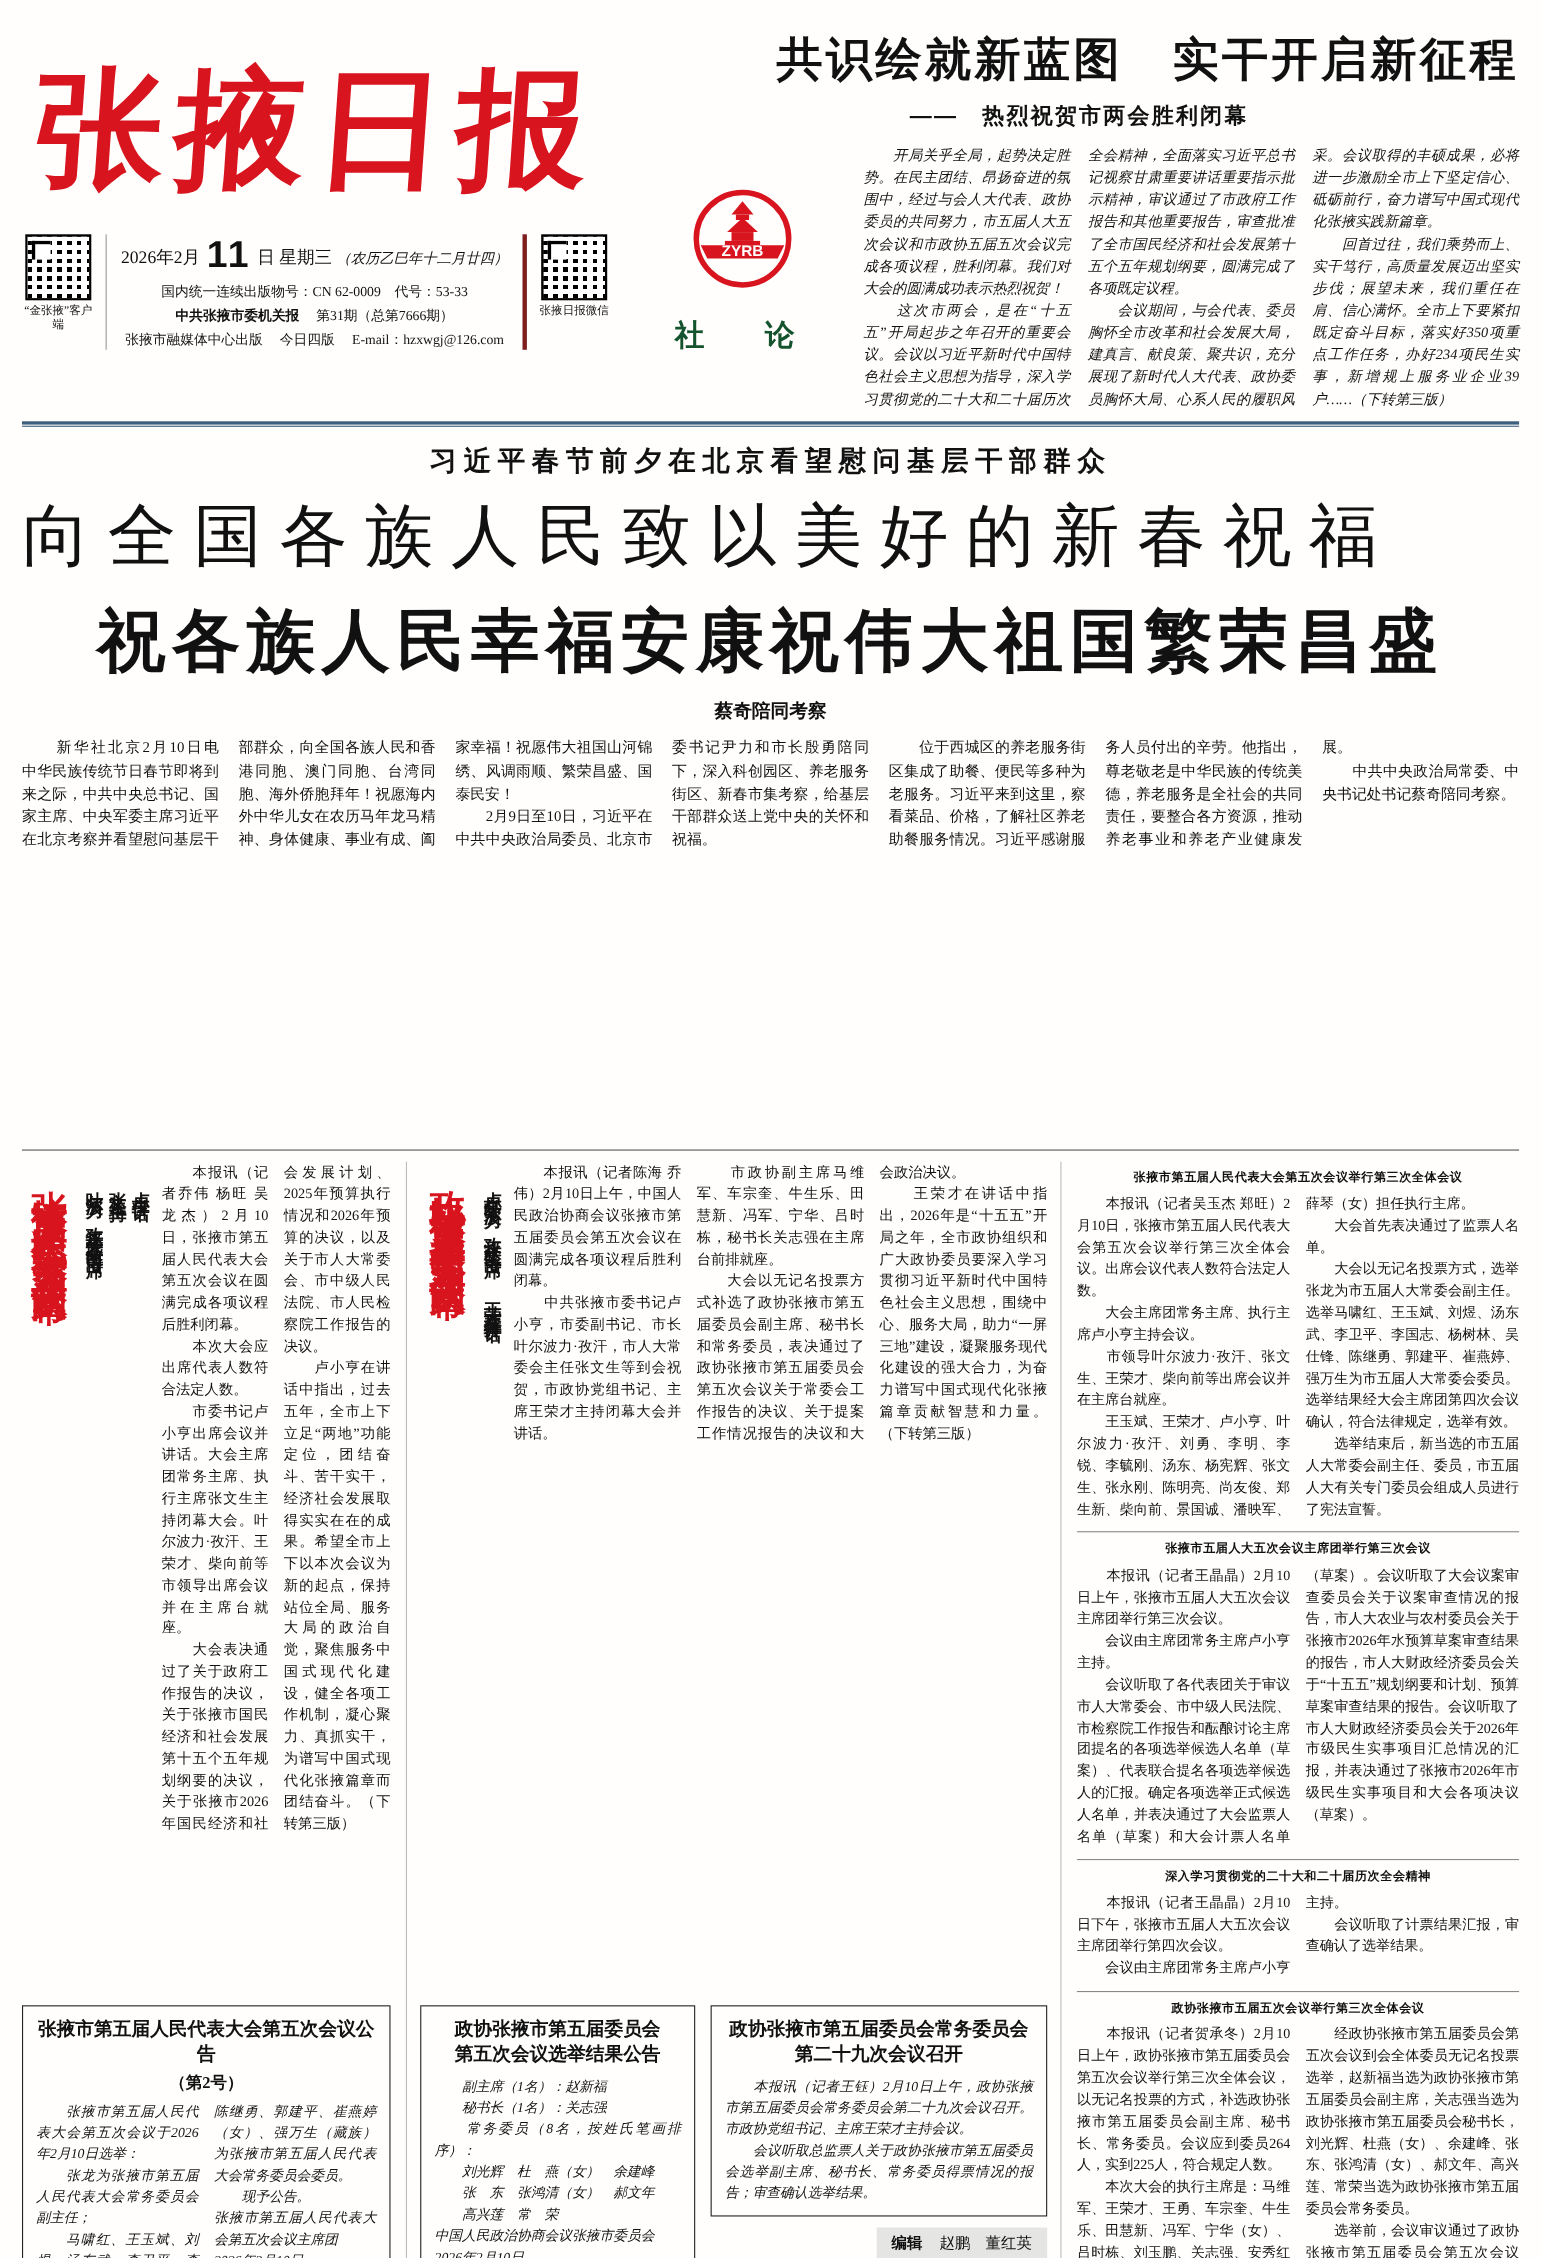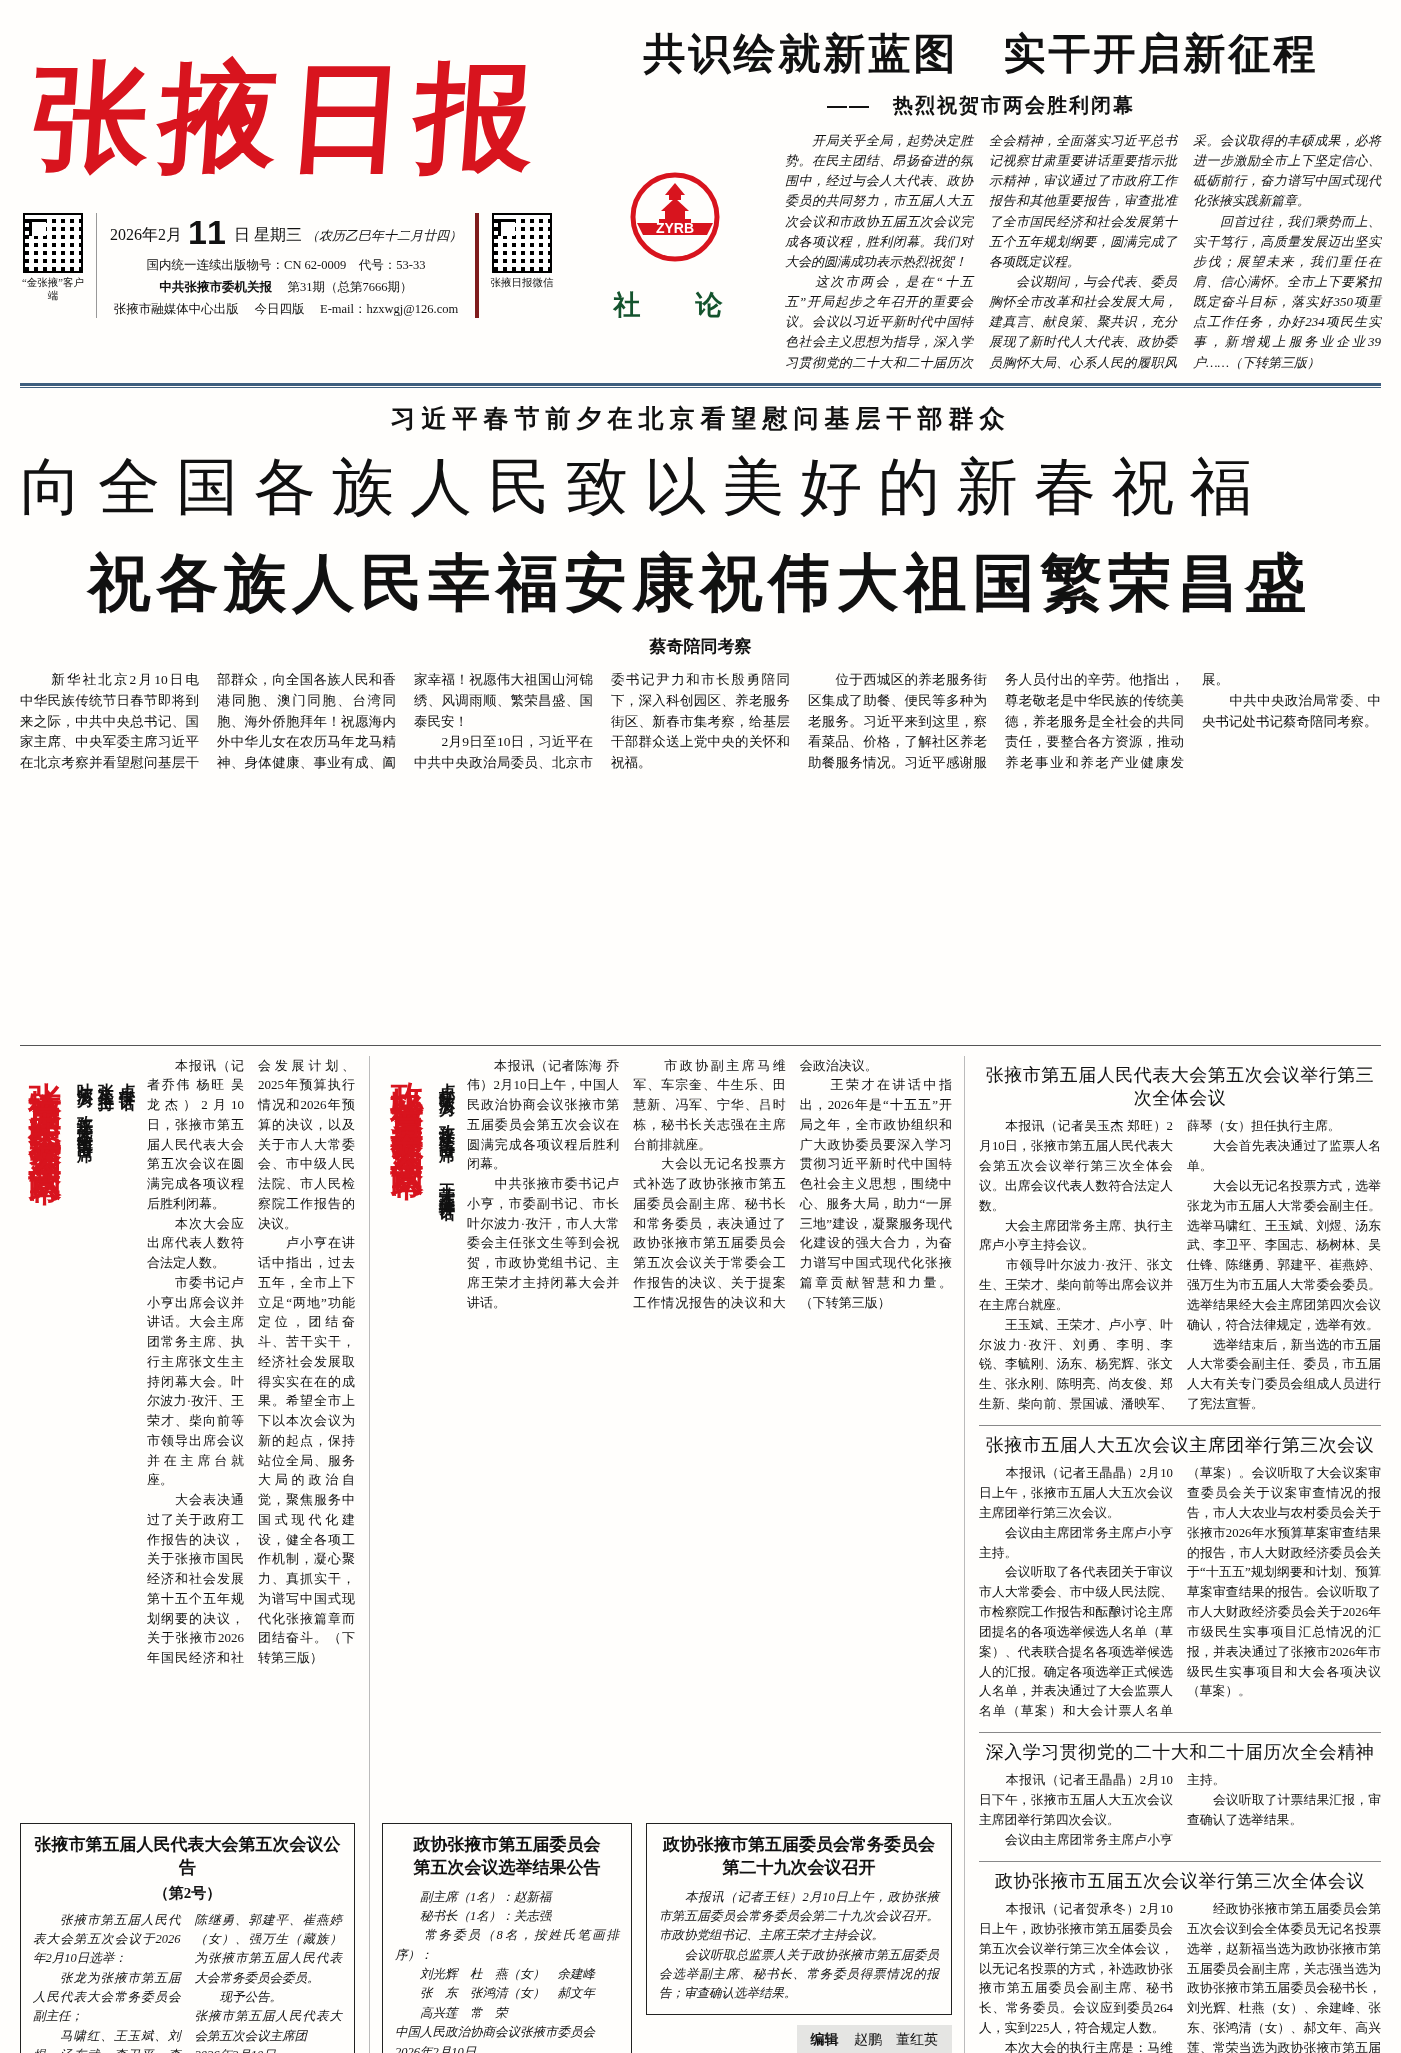--- a/index.html
+++ b/index.html
@@ -31,21 +31,21 @@
   .m-date{font-size:16px;white-space:nowrap;}
   .m-date .big{font-family:"Liberation Sans",sans-serif;font-weight:900;font-size:34px;
                vertical-align:-4px;letter-spacing:2px;padding:0 6px;}
   .m-date .lunar{font-style:italic;font-size:13px;}
   .m-line{font-size:12.5px;margin-top:5px;white-space:nowrap;}
   .m-line b{font-weight:700;}
 
   
   .opinion{flex:1;min-width:0;}
   .op-headline{font-family:Liberation Serif, serif;font-weight:900;font-size:42px;
-               text-align:center;letter-spacing:3px;white-space:nowrap;}
+               text-align:right;letter-spacing:3px;white-space:nowrap;}
   .op-sub{font-family:"Liberation Sans",sans-serif;font-weight:700;font-size:20px;
           text-align:center;margin-top:10px;letter-spacing:2px;}
   .op-body{margin-top:12px;columns:4;column-gap:16px;font-size:13px;line-height:1.55;
            text-align:justify;font-style:italic;white-space:pre-line;}
   .op-logo{font-style:normal;break-inside:avoid;text-align:center;padding-bottom:6px;}
   .op-logo .badge{display:block;margin:0 auto;}
   .op-logo .shelun{font-family:"Liberation Serif",serif;font-weight:900;font-size:27px;
                    letter-spacing:14px;margin-top:2px;color:#14532d;white-space:nowrap;}
 
   .rule{margin-top:10px;border-top:3px solid var(--rule-blue);border-bottom:1px solid var(--rule-blue);height:5px;}
@@ -90,21 +90,21 @@
   .notice .nb{font-size:12.5px;line-height:1.55;text-align:justify;margin-top:8px;white-space:pre-line;font-style:italic;}
   .noticeA{margin-top:12px;}
   .noticeA .nb{columns:2;column-gap:14px;}
   .editorBar{background:var(--editor-bg);margin-top:10px;padding:6px 14px;text-align:center;
              font-size:14px;align-self:flex-end;}
   .editorBar b{font-family:"Liberation Sans",sans-serif;font-weight:900;margin-right:12px;}
 
   
   .cItem{padding:8px 0 10px 0;}
   .cItem + .cItem{border-top:1px solid #888;}
-  .cTitle{font-family:"Liberation Sans",sans-serif;font-weight:400;font-size:18px;
+  .cTitle{font-family:"Liberation Sans",sans-serif;font-weight:700;font-size:11px;
           text-align:center;letter-spacing:0.5px;margin-bottom:7px;line-height:1.3;}
   .cBody{font-size:12.8px;line-height:1.55;text-align:justify;white-space:pre-line;}
 </style>
 </head>
 <body>
 
 <div class="page">
 
   <div class="header">
     <div class="m-left">

